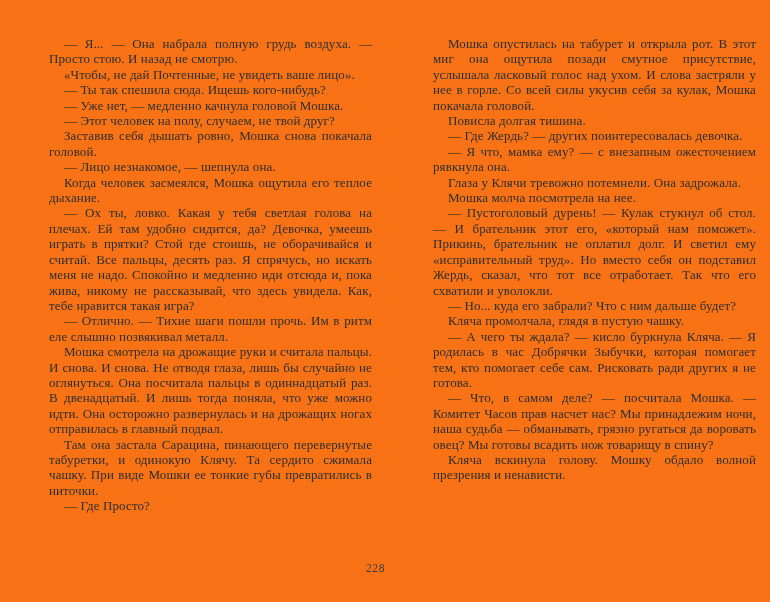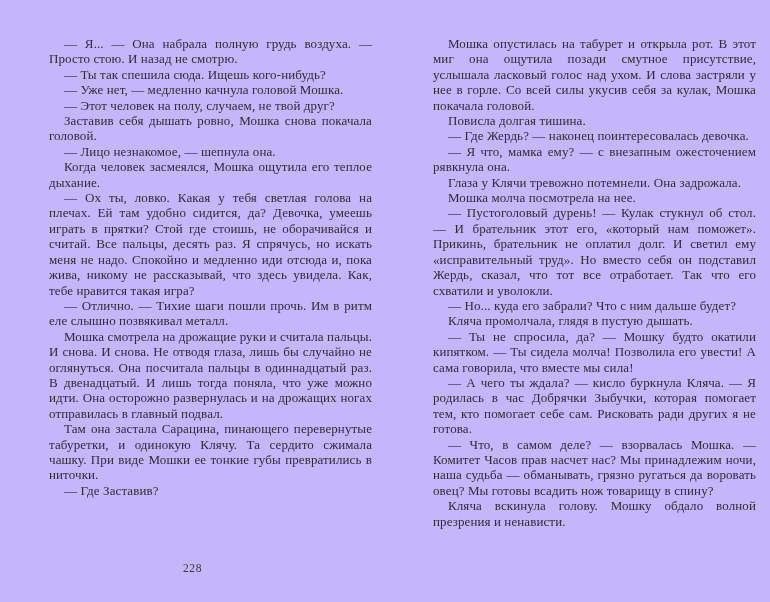--- a/index.html
+++ b/index.html
@@ -8,21 +8,21 @@
     width: 770px;
     height: 602px;
     background: #ffffff;
     overflow: hidden;
     font-family: "Liberation Serif", "DejaVu Serif", serif;
   }
   .spread {
     position: relative;
     width: 770px;
     height: 602px;
-    background: #c4b5fd;
+    background: #f97316;
   }
   .page {
     position: absolute;
     top: 0;
     width: 385px;
     height: 602px;
   }
   .page--left  { left: 0; }
   .page--right { left: 385px; }
   .text-block {
@@ -40,62 +40,62 @@
   .para {
     margin: 0;
     padding: 0;
     text-indent: 15px;
   }
   .page-number {
     position: absolute;
     top: 561px;
     left: 0;
     width: 100%;
-    text-align: center;
+    text-align: right;
     font-size: 11.5px;
     line-height: 14px;
     color: #3c3c3c;
     letter-spacing: 0.6px;
   }
   .page--right .page-number { transform: translateX(-7px); }
 </style>
 </head>
 <body>
 
 <div class="spread">
 
   <div class="page page--left">
     <div class="text-block">
         <p class="para">— Я... — Она набрала полную грудь воздуха. — Просто стою. И назад не смотрю.</p>
+        <p class="para">«Чтобы, не дай Почтенные, не увидеть ваше лицо».</p>
         <p class="para">— Ты так спешила сюда. Ищешь кого-нибудь?</p>
         <p class="para">— Уже нет, — медленно качнула головой Мошка.</p>
         <p class="para">— Этот человек на полу, случаем, не твой друг?</p>
         <p class="para">Заставив себя дышать ровно, Мошка снова покачала головой.</p>
         <p class="para">— Лицо незнакомое, — шепнула она.</p>
         <p class="para">Когда человек засмеялся, Мошка ощутила его теплое дыхание.</p>
         <p class="para">— Ох ты, ловко. Какая у тебя светлая голова на плечах. Ей там удобно сидится, да? Девочка, умеешь играть в прятки? Стой где стоишь, не оборачивайся и считай. Все пальцы, десять раз. Я спрячусь, но искать меня не надо. Спокойно и медленно иди отсюда и, пока жива, никому не рассказывай, что здесь увидела. Как, тебе нравится такая игра?</p>
         <p class="para">— Отлично. — Тихие шаги пошли прочь. Им в ритм еле слышно позвякивал металл.</p>
         <p class="para">Мошка смотрела на дрожащие руки и считала пальцы. И снова. И снова. Не отводя глаза, лишь бы случайно не оглянуться. Она посчитала пальцы в одиннадцатый раз. В двенадцатый. И лишь тогда поняла, что уже можно идти. Она осторожно развернулась и на дрожащих ногах отправилась в главный подвал.</p>
         <p class="para">Там она застала Сарацина, пинающего перевернутые табуретки, и одинокую Клячу. Та сердито сжимала чашку. При виде Мошки ее тонкие губы превратились в ниточки.</p>
-        <p class="para">— Где Заставив?</p>
+        <p class="para">— Где Просто?</p>
       </div>
     <div class="page-number">228</div>
   </div>
 
   <div class="page page--right">
     <div class="text-block">
         <p class="para">Мошка опустилась на табурет и открыла рот. В этот миг она ощутила позади смутное присутствие, услышала ласковый голос над ухом. И слова застряли у нее в горле. Со всей силы укусив себя за кулак, Мошка покачала головой.</p>
         <p class="para">Повисла долгая тишина.</p>
-        <p class="para">— Где Жердь? — наконец поинтересовалась девочка.</p>
+        <p class="para">— Где Жердь? — других поинтересовалась девочка.</p>
         <p class="para">— Я что, мамка ему? — с внезапным ожесточением рявкнула она.</p>
         <p class="para">Глаза у Клячи тревожно потемнели. Она задрожала.</p>
         <p class="para">Мошка молча посмотрела на нее.</p>
         <p class="para">— Пустоголовый дурень! — Кулак стукнул об стол. — И брательник этот его, «который нам поможет». Прикинь, брательник не оплатил долг. И светил ему «исправительный труд». Но вместо себя он подставил Жердь, сказал, что тот все отработает. Так что его схватили и уволокли.</p>
         <p class="para">— Но... куда его забрали? Что с ним дальше будет?</p>
-        <p class="para">Кляча промолчала, глядя в пустую дышать.</p>
-        <p class="para">— Ты не спросила, да? — Мошку будто окатили кипятком. — Ты сидела молча! Позволила его увести! А сама говорила, что вместе мы сила!</p>
+        <p class="para">Кляча промолчала, глядя в пустую чашку.</p>
         <p class="para">— А чего ты ждала? — кисло буркнула Кляча. — Я родилась в час Добрячки Зыбучки, которая помогает тем, кто помогает себе сам. Рисковать ради других я не готова.</p>
-        <p class="para">— Что, в самом деле? — взорвалась Мошка. — Комитет Часов прав насчет нас? Мы принадлежим ночи, наша судьба — обманывать, грязно ругаться да воровать овец? Мы готовы всадить нож товарищу в спину?</p>
+        <p class="para">— Что, в самом деле? — посчитала Мошка. — Комитет Часов прав насчет нас? Мы принадлежим ночи, наша судьба — обманывать, грязно ругаться да воровать овец? Мы готовы всадить нож товарищу в спину?</p>
         <p class="para">Кляча вскинула голову. Мошку обдало волной презрения и ненависти.</p>
       </div>
   </div>
 
 </div>
 
 </body></html>

